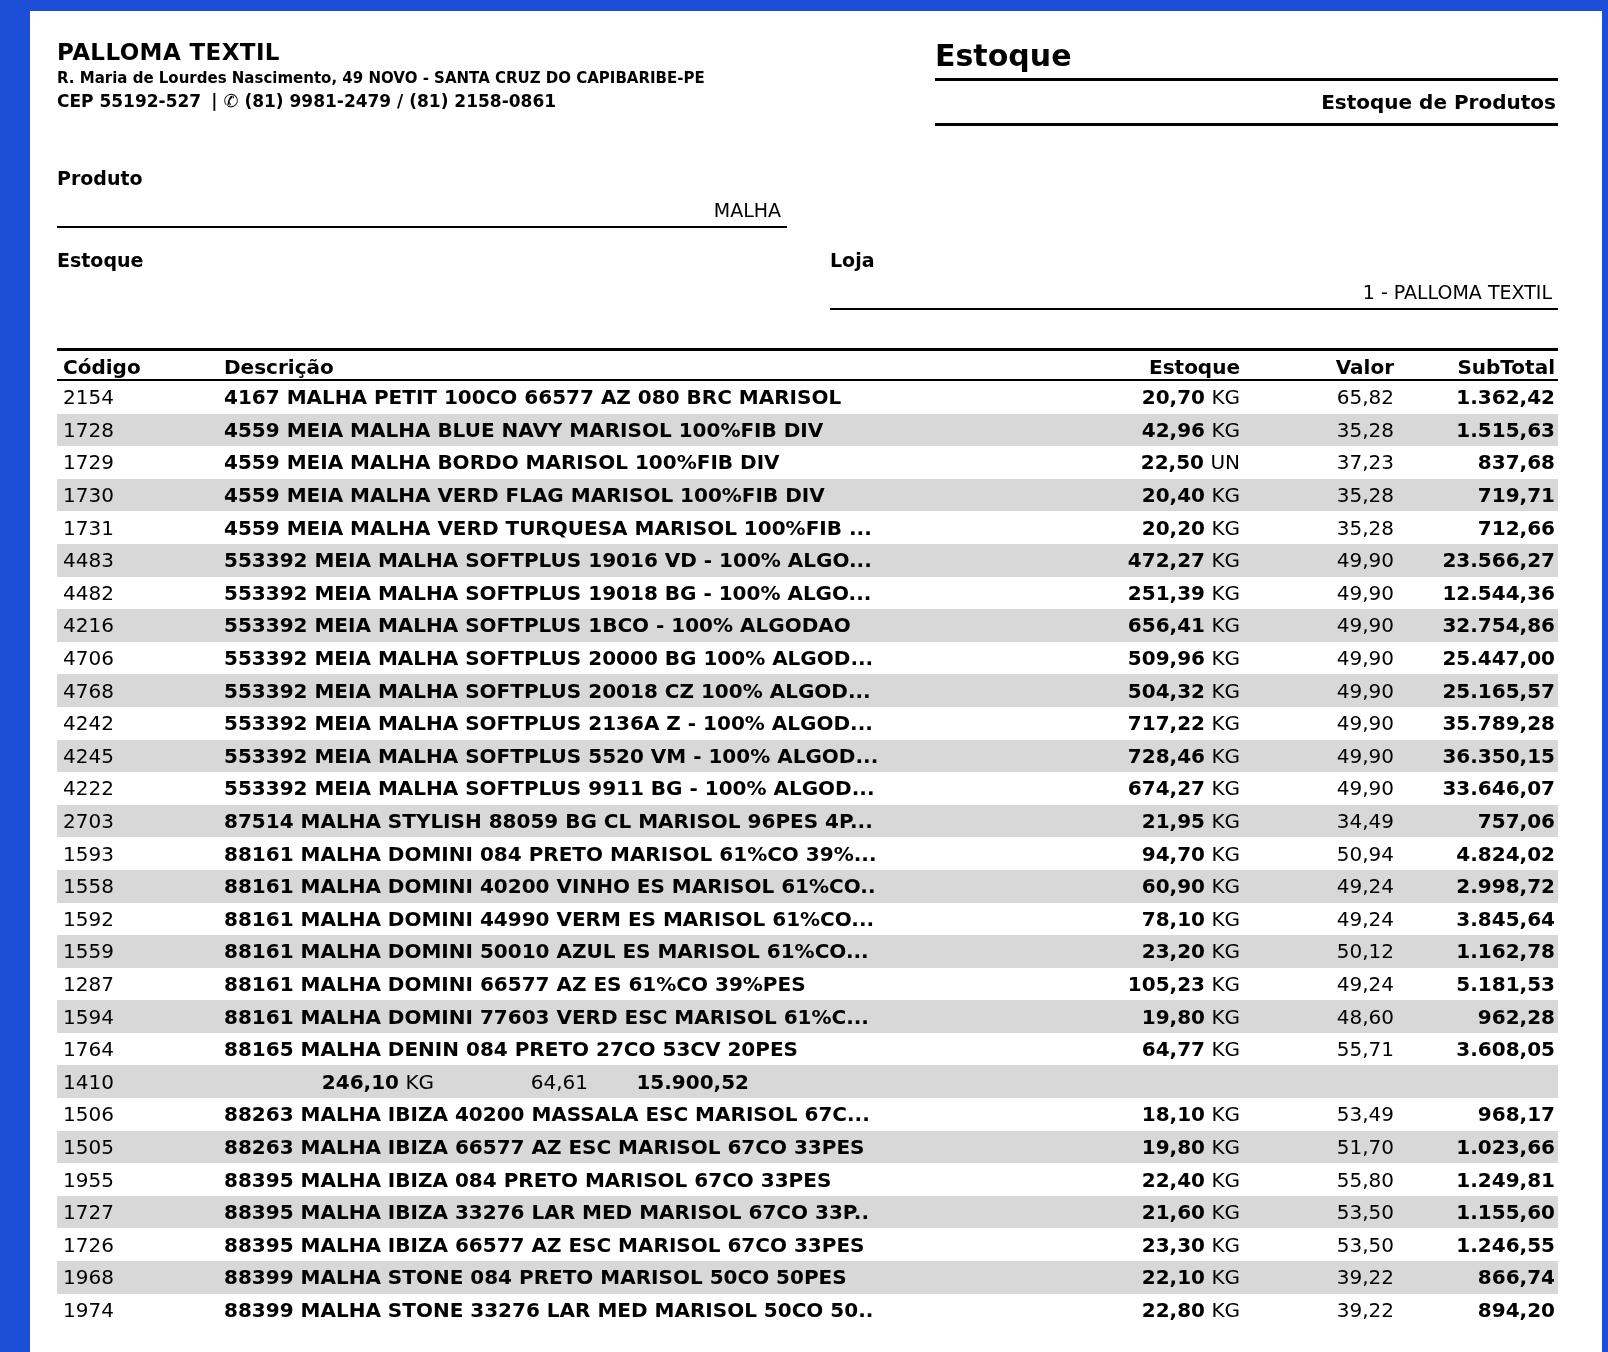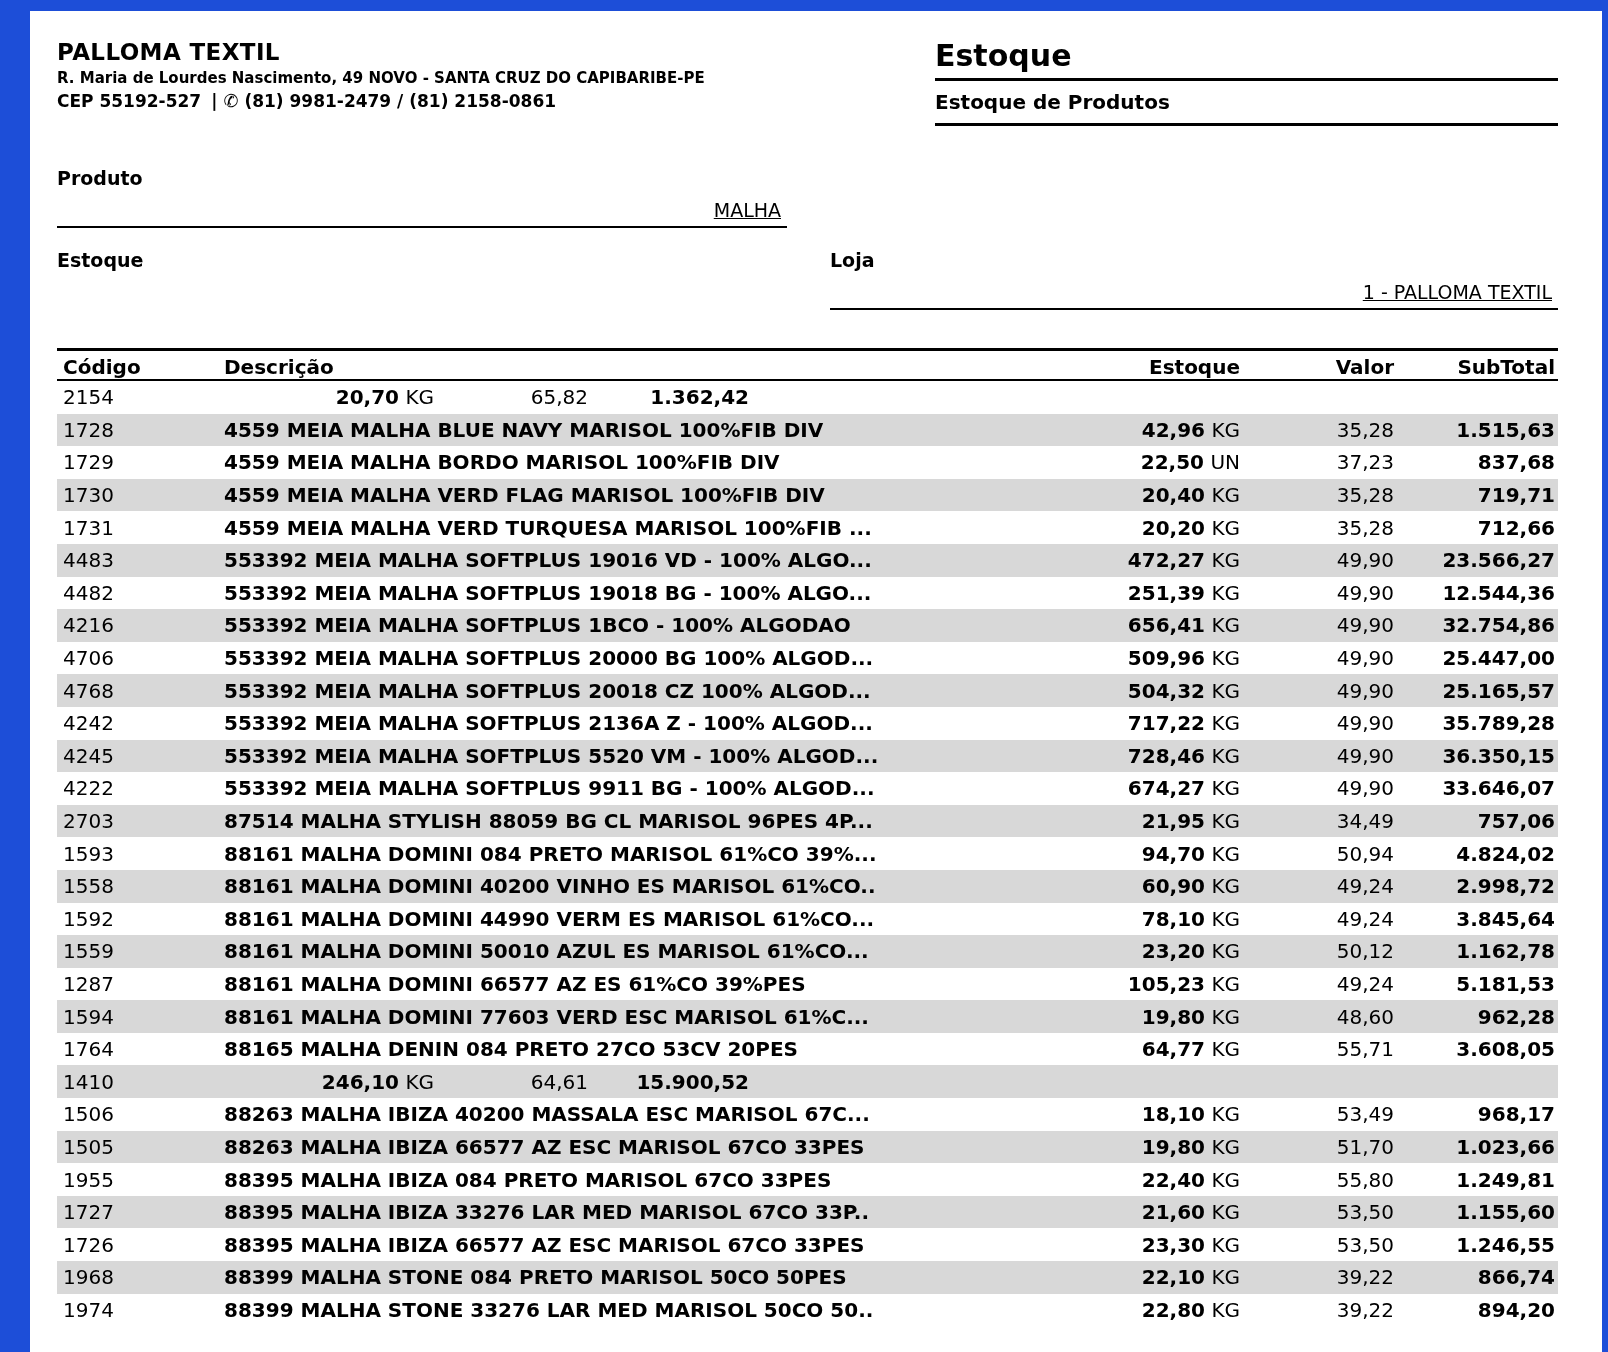--- a/index.html
+++ b/index.html
@@ -26,30 +26,30 @@
   .company-cep { font-size: 17px; font-weight: bold; margin-top: 3px; }
   .company-cep .sep { padding: 0 6px 0 10px; }
   .phone-icon { font-weight: normal; font-size: 18px; }
 
   .report-head { width: 623px; }
   .report-title {
     font-size: 30px; font-weight: bold; line-height: 38px;
     border-bottom: 3px solid #000; padding-bottom: 3px;
   }
   .report-subtitle {
-    font-size: 20px; font-weight: bold; text-align: left;
+    font-size: 20px; font-weight: bold; text-align: right;
     padding: 9px 2px 9px 0; border-bottom: 3px solid #000;
   }
 
   
   .filters { margin-top: 40px; }
   .field-label { font-size: 19px; font-weight: bold; line-height: 24px; }
   .field-value {
     font-size: 19px; line-height: 24px; text-align: right;
-    padding: 8px 6px 4px 0; border-bottom: 2px solid #000; text-decoration: underline;
+    padding: 8px 6px 4px 0; border-bottom: 2px solid #000;
   }
   .field-produto, .field-estoque { width: 730px; }
   .filter-row2 { display: flex; margin-top: 20px; }
   .field-loja { flex: 1; margin-left: 43px; }
 
   
   .stock-table { margin-top: 38px; font-size: 20px; }
   .t-head {
     display: flex; align-items: flex-end; height: 33px;
     border-top: 3px solid #000; border-bottom: 2px solid #000;
@@ -108,20 +108,21 @@
         <div class="t-head">
           <div class="c-code">Código</div>
           <div class="c-desc">Descrição</div>
           <div class="c-qty">Estoque</div>
           <div class="c-val">Valor</div>
           <div class="c-sub">SubTotal</div>
         </div>
         <div>
             <div class="t-row">
     <div class="c-code">2154</div>
+    <div class="c-desc">4167 MALHA PETIT 100CO 66577 AZ 080 BRC MARISOL</div>
     <div class="c-qty"><span class="qty">20,70</span> <span class="unit">KG</span></div>
     <div class="c-val">65,82</div>
     <div class="c-sub">1.362,42</div>
   </div>
             <div class="t-row alt">
     <div class="c-code">1728</div>
     <div class="c-desc">4559 MEIA MALHA BLUE NAVY MARISOL 100%FIB DIV</div>
     <div class="c-qty"><span class="qty">42,96</span> <span class="unit">KG</span></div>
     <div class="c-val">35,28</div>
     <div class="c-sub">1.515,63</div>

